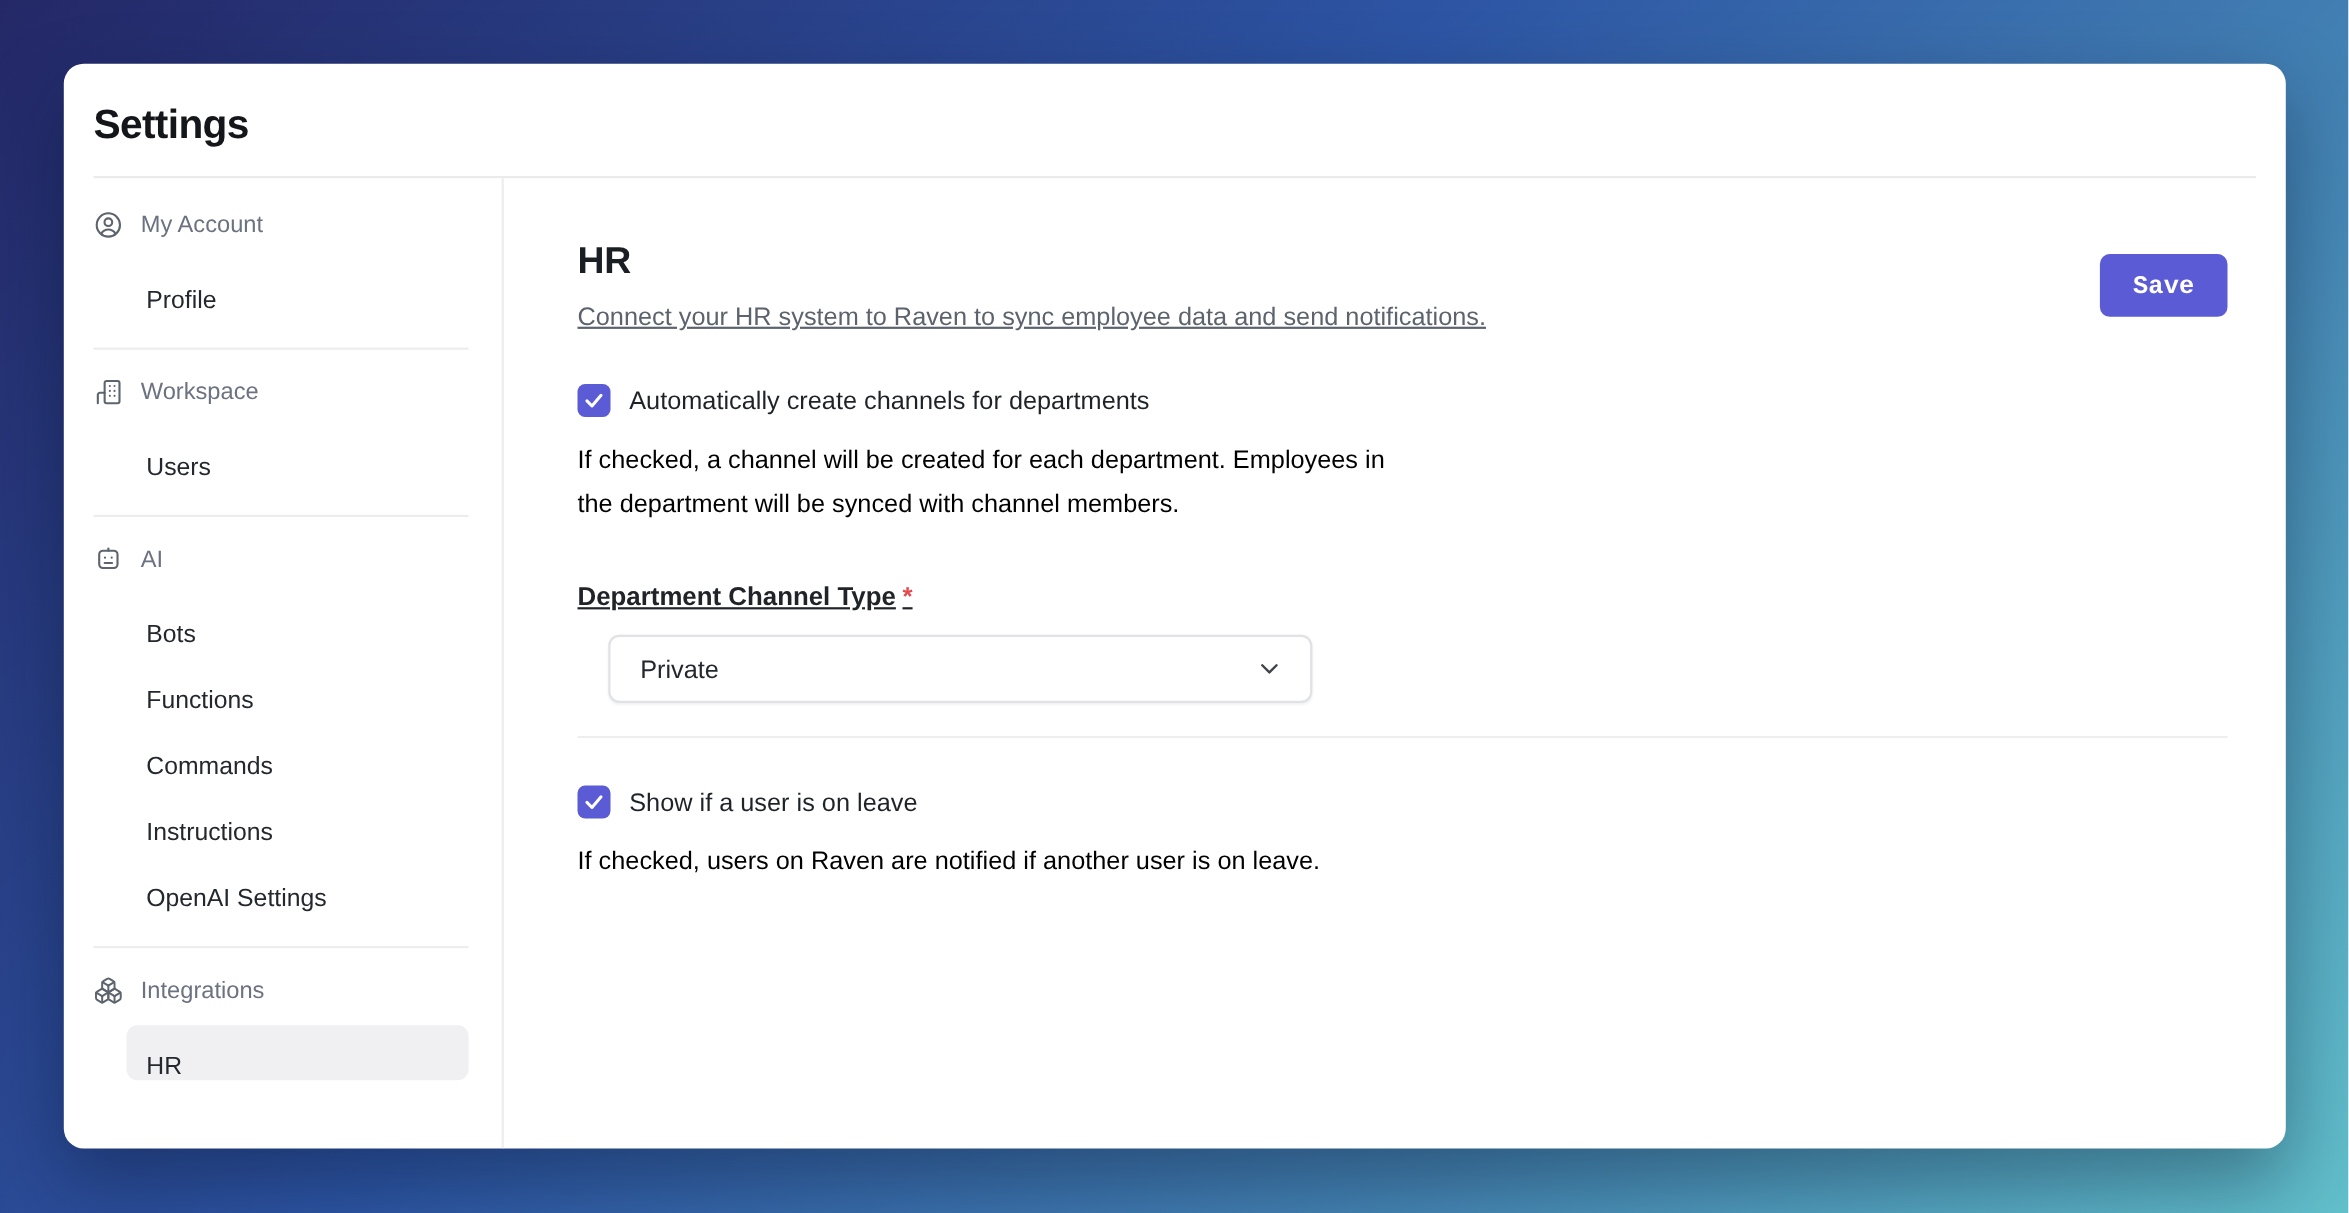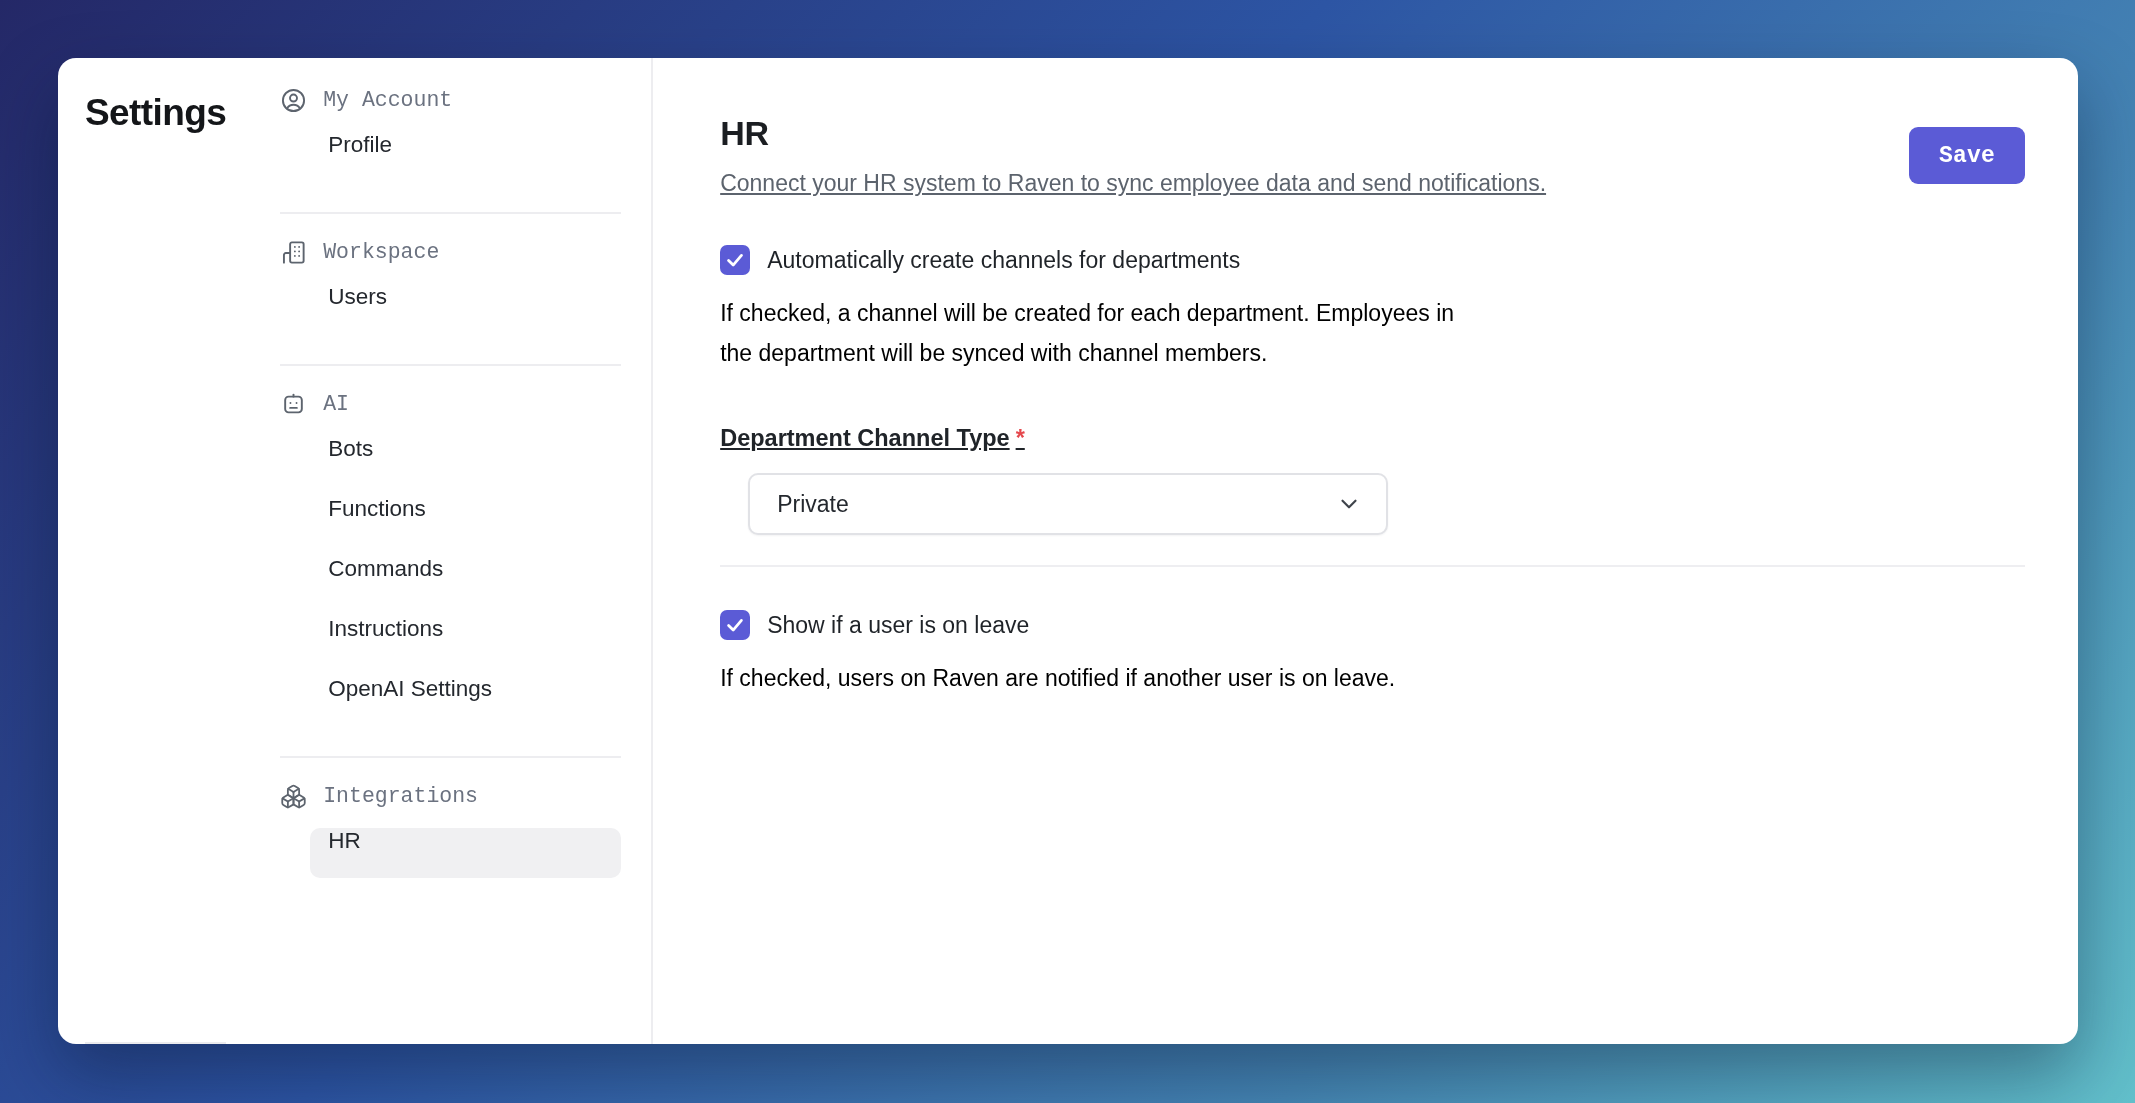--- a/index.html
+++ b/index.html
@@ -11,39 +11,39 @@
     -webkit-font-smoothing:antialiased;
   }
   .stage {
     position:relative; width:2135px; height:1103px;
     background:linear-gradient(133deg,#242867 0%,#2d55a4 42%,#4687b5 73%,#62c0cb 100%);
   }
   .card {
     position:absolute; left:58px; top:58px; width:2020px; height:986px;
     background:#ffffff; border-radius:18px; overflow:hidden;
     box-shadow:0 30px 70px rgba(5,15,40,.38);
-    display:flex; flex-direction:row;
+    display:flex; flex-direction:column;
   }
   .card-header { margin:0 27px; padding-top:26px; border-bottom:2px solid #ebebee; flex:0 0 auto; }
   .page-title { margin:8px 0 26px 0; font-size:37px; font-weight:800; letter-spacing:-.6px; color:#141619; }
 
   .card-body { flex:1; display:flex; min-height:0; }
 
   
   .sidebar {
     width:400px; flex:0 0 400px; border-right:2px solid #ededf0;
     padding:20px 30px 0 27px;
   }
-  .section-row { display:flex; align-items:center; gap:16px; height:44px;font-family:Liberation Mono, monospace; }
+  .section-row { display:flex; align-items:center; gap:16px; height:44px; }
   .section-row .sicon { width:27px; height:27px; color:#5d646e; flex:0 0 27px; }
   .section-row .sicon svg { width:100%; height:100%; display:block; }
   .section-label { font-size:21.5px; color:#6b7280; }
   .side-item {
     margin-left:30px; margin-top:10px; height:50px; border-radius:10px;
-    display:flex; align-items:flex-start; padding-left:18px;
+    display:flex; align-items:flex-end; padding-left:18px;
     font-size:22.5px; font-weight:500; color:#24282e; cursor:pointer;
   }
   .side-item.active { background:#f0f0f2; }
   .side-divider { height:2px; background:#ededf0; margin:30px 0 16px 0; }
 
   
   .content { flex:1; padding:56px 53px 0 67px; min-width:0; }
   .content-header { display:flex; justify-content:space-between; align-items:flex-start; }
   .section-title { margin:0; font-size:34px; font-weight:700; color:#1b1e22; letter-spacing:-.3px; }
   .desc { margin:17px 0 0 0; font-size:23px; color:#5c636d;text-decoration:underline; }

